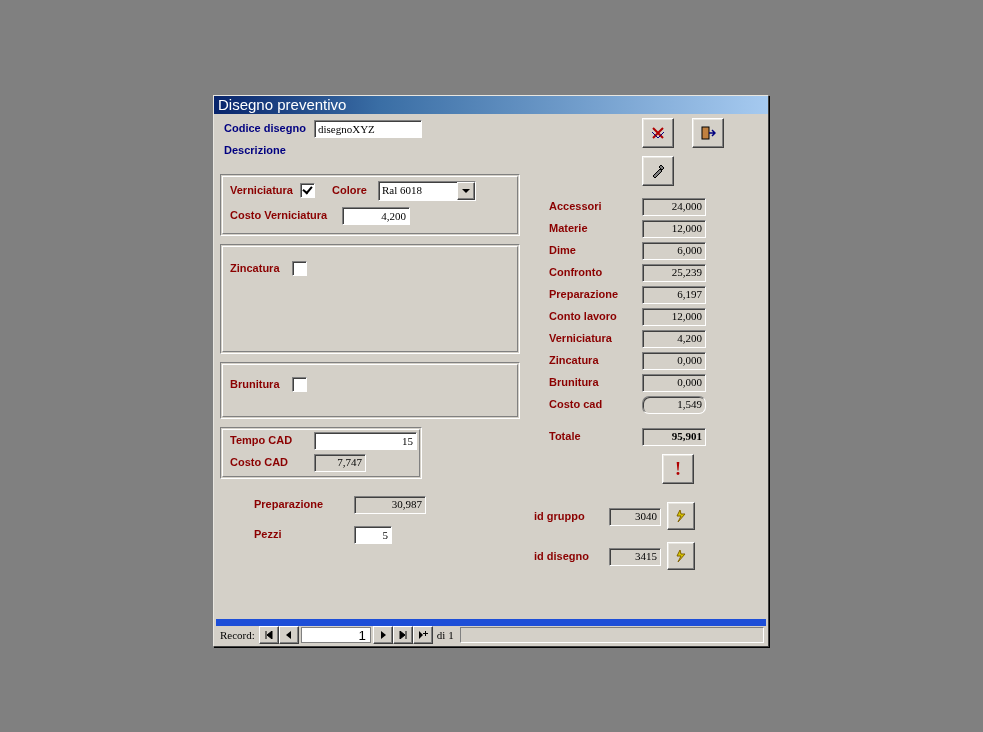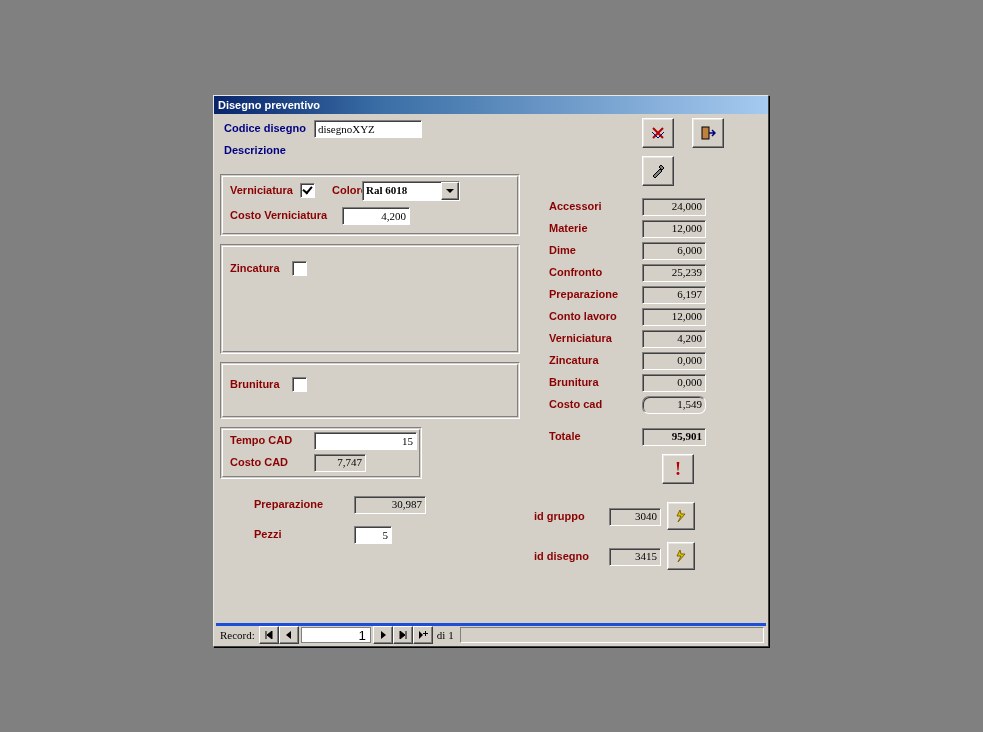--- a/index.html
+++ b/index.html
@@ -4,21 +4,21 @@
 <style>
   html,body{margin:0;padding:0;height:100%;font-family:"Tahoma","MS Sans Serif",sans-serif;font-size:11px;background:#808080;}
   .desk{width:983px;height:732px;background:#808080;position:relative;}
   .window{position:absolute;left:213px;top:95px;width:554px;height:550px;
     background:#d4d0c8;
     border-top:1px solid #e8e6e0;border-left:1px solid #e8e6e0;
     border-right:1px solid #404040;border-bottom:1px solid #404040;
     box-shadow:1px 1px 0 #000;}
   .titlebar{height:18px;line-height:18px;
     background:linear-gradient(to right,#08246b 0%,#3a6ea5 30%,#a6caf0 100%);
-    color:#fff;font-weight:bold;padding:0 4px;font-size:11px;}
+    color:#fff;font-weight:normal;padding:0 4px;font-size:15px;}
   .client{position:relative;padding:6px 8px 4px;height:calc(100% - 18px - 10px);}
   
   .lbl-purple{color:#000080;font-weight:bold;}
   .field{position:absolute;height:18px;}
   .txt{background:#fff;border-top:1px solid #808080;border-left:1px solid #808080;
     border-right:1px solid #fff;border-bottom:1px solid #fff;box-shadow:inset 1px 1px 0 #404040;
     padding:1px 3px;height:14px;font:11px Tahoma;}
   .txt-ro{background:#d4d0c8;border-top:1px solid #808080;border-left:1px solid #808080;
     border-right:1px solid #fff;border-bottom:1px solid #fff;box-shadow:inset 1px 1px 0 #404040;
     padding:1px 3px;height:14px;font:11px Tahoma;text-align:right;color:#000;}
@@ -43,21 +43,21 @@
   .combo .ctext{flex:1;padding:2px 3px;}
   .combo .cbtn{width:16px;background:#d4d0c8;border-left:1px solid #fff;
     border-top:1px solid #fff;border-right:1px solid #404040;border-bottom:1px solid #404040;
     box-shadow:inset -1px -1px 0 #808080;display:flex;align-items:center;justify-content:center;}
   .tri{width:0;height:0;border-left:4px solid transparent;border-right:4px solid transparent;border-top:4px solid #000;}
   
   .cost-lbl{position:absolute;font-weight:bold;color:#8b0000;}
   .cost-val{position:absolute;width:65px;text-align:right;}
   
   .navbar{position:absolute;left:2px;bottom:2px;right:2px;height:18px;background:#d4d0c8;
-    border-top:3px solid #1d4ed8;display:flex;align-items:center;font:11px Tahoma;color:#000;}
+    border-top:7px solid #1d4ed8;display:flex;align-items:center;font:11px Tahoma;color:#000;}
   .navbtn{width:18px;height:16px;background:#d4d0c8;border-top:1px solid #fff;border-left:1px solid #fff;
     border-right:1px solid #404040;border-bottom:1px solid #404040;box-shadow:inset -1px -1px 0 #808080;
     display:flex;align-items:center;justify-content:center;cursor:pointer;}
   .navtxt{width:60px;height:14px;background:#fff;border:1px solid #808080;margin:0 2px;text-align:right;padding:0 4px;}
   svg{display:block;}
 </style>
 </head>
 <body>
 
 <div class="desk">
@@ -93,21 +93,21 @@
               <path d="M3 13 L10 6 L12 8 L5 15 Z" fill="#808080" stroke="#000"></path>
               <path d="M11 2 L14 5 L12 7 L9 4 Z" fill="#808080" stroke="#000"></path>
             </svg>
         </span>
       </div>
 
       <div class="grp" style="left:6px;top:60px;width:298px;height:60px;"></div>
       <div class="cost-lbl" style="left:16px;top:70px;">Verniciatura</div>
       <span class="chk checked" style="position:absolute;left:86px;top:69px;"></span>
       <div class="cost-lbl" style="left:118px;top:70px;">Colore</div>
-      <div class="combo" style="position:absolute;left:148px;top:67px;width:96px;font-weight:bold;">
+      <div class="combo" style="position:absolute;left:164px;top:67px;width:96px;">
         <div class="ctext">Ral 6018</div>
         <div class="cbtn">
             <div class="tri"></div>
           </div>
       </div>
       <div class="cost-lbl" style="left:16px;top:95px;">Costo Verniciatura</div>
       <input class="txt" style="position: absolute; left: 128px; top: 93px; width: 60px; text-align: right;" value="4,200">
 
       <div class="grp" style="left:6px;top:130px;width:298px;height:108px;"></div>
       <div class="cost-lbl" style="left:16px;top:148px;">Zincatura</div>

